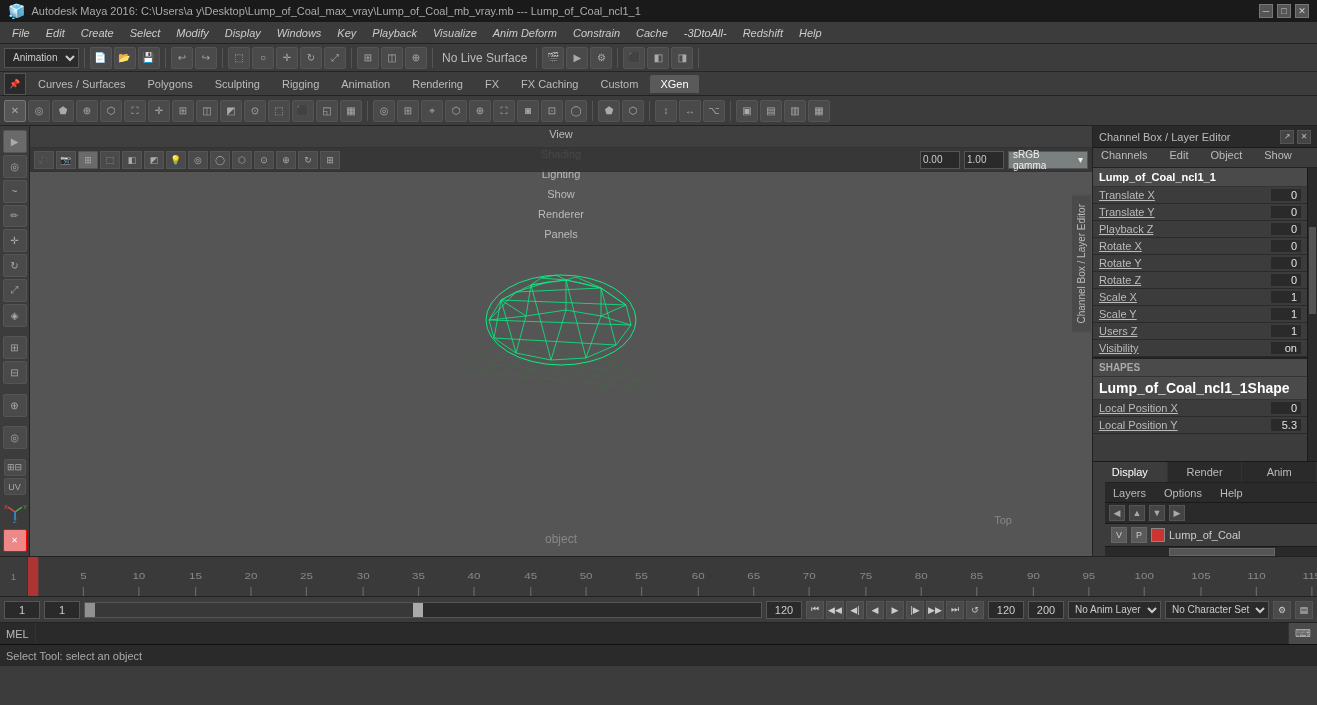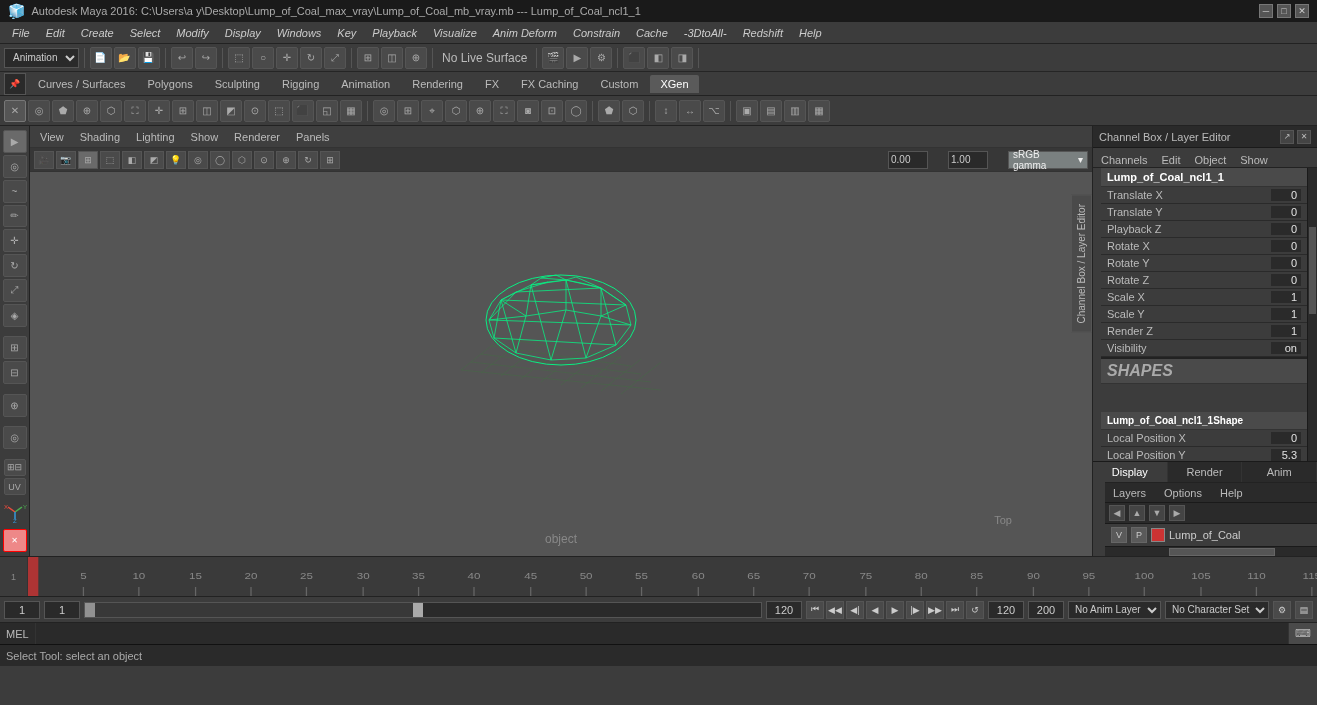--- a/index.html
+++ b/index.html
@@ -174,20 +174,21 @@
     #viewport-menu {
       position: absolute;
       top: 0; left: 0; right: 0;
       height: 22px;
       background: rgba(60,60,60,0.85);
       display: flex;
       align-items: center;
       padding: 0 4px;
       gap: 4px;
       border-bottom: 1px solid #333;
+      flex-direction: column;
     }
     .vp-menu-item {
       font-size: 11px;
       color: #bbb;
       cursor: pointer;
       padding: 2px 6px;
     }
 
     
     #right-panel {
@@ -214,64 +215,62 @@
       background: #444;
       border: 1px solid #555;
       cursor: pointer;
       display: flex; align-items: center; justify-content: center;
       font-size: 8px;
     }
     #channel-box-menu {
       background: #3c3c3c;
       height: 20px;
       display: flex;
-      align-items: flex-end;
+      align-items: flex-start;
       padding: 0 4px;
-      gap: 6px;
+      gap: 14px;
       border-bottom: 1px solid #222;
     }
     .cb-menu-item {
       font-size: 11px;
       color: #bbb;
       cursor: pointer;
       padding: 1px 4px;
     }
     #channel-box-content {
       flex: 1;
       overflow-y: auto;
       background: #3c3c3c;
-      padding-left: 8px;
     }
     .cb-object-name {
       background: #4a4a4a;
       padding: 3px 6px;
       font-size: 11px;
       color: #fff;
       font-weight: bold;
       border-bottom: 1px solid #333;
     }
     .cb-attr-row {
       display: flex;
       justify-content: space-between;
       padding: 2px 6px;
       font-size: 11px;
       border-bottom: 1px solid #2a2a2a;
     }
-    .cb-attr-name { color: #bbb; }
+    .cb-attr-name { color: #bbb; text-decoration: underline; }
     .cb-attr-val { color: #e0e0e0; background: #2a2a2a; padding: 0 4px; min-width: 30px; text-align: right; }
     .cb-section-header {
       background: #4a4a4a;
       padding: 3px 6px;
-      font-size: 16px;
+      font-size: 10px;
       color: #aaa;
       font-weight: bold;
       text-transform: uppercase;
       border-top: 2px solid #222;
       border-bottom: 1px solid #333;
-      font-style: italic;
     }
 
     
     #right-panel-tabs {
       display: flex;
       background: #2a2a2a;
       border-top: 1px solid #1a1a1a;
     }
     .rp-tab {
       flex: 1;
@@ -737,21 +736,21 @@
       <div class="vp-icon-btn">◩</div>
       <div class="vp-icon-btn">💡</div>
       <div class="vp-icon-btn">◎</div>
       <div class="vp-icon-btn">◯</div>
       <div class="vp-icon-btn">⬡</div>
       <div class="vp-icon-btn">⊙</div>
       <div class="vp-icon-btn">⊕</div>
       <div class="vp-icon-btn">↻</div>
       <div class="vp-icon-btn">⊞</div>
       <div style="flex:1;"></div>
-      <div style="display:flex;align-items:center;gap:20px;">
+      <div style="display:flex;align-items:center;gap:4px;">
         <input class="vp-input-field" type="text" value="0.00" style="">
         <input class="vp-input-field" type="text" value="1.00" style="">
         <div class="vp-color-indicator">
           <span>sRGB gamma</span>
           <span style="margin-left:4px;">▾</span>
         </div>
       </div>
     </div>
 
     <div id="mesh-container">
@@ -888,30 +887,30 @@
           </div>
           <div class="cb-attr-row">
             <span class="cb-attr-name">Scale X</span>
             <span class="cb-attr-val">1</span>
           </div>
           <div class="cb-attr-row">
             <span class="cb-attr-name">Scale Y</span>
             <span class="cb-attr-val">1</span>
           </div>
           <div class="cb-attr-row">
-            <span class="cb-attr-name">Render Z</span>
+            <span class="cb-attr-name">Users Z</span>
             <span class="cb-attr-val">1</span>
           </div>
           <div class="cb-attr-row">
             <span class="cb-attr-name">Visibility</span>
             <span class="cb-attr-val">on</span>
           </div>
 
           <div class="cb-section-header">SHAPES</div>
-          <div class="cb-object-name" style="font-size:10px;margin-top:28px;">Lump_of_Coal_ncl1_1Shape</div>
+          <div class="cb-object-name" style="font-size:14px;">Lump_of_Coal_ncl1_1Shape</div>
           <div class="cb-attr-row">
             <span class="cb-attr-name">Local Position X</span>
             <span class="cb-attr-val">0</span>
           </div>
           <div class="cb-attr-row">
             <span class="cb-attr-name">Local Position Y</span>
             <span class="cb-attr-val">5.3</span>
           </div>
         </div>
 

